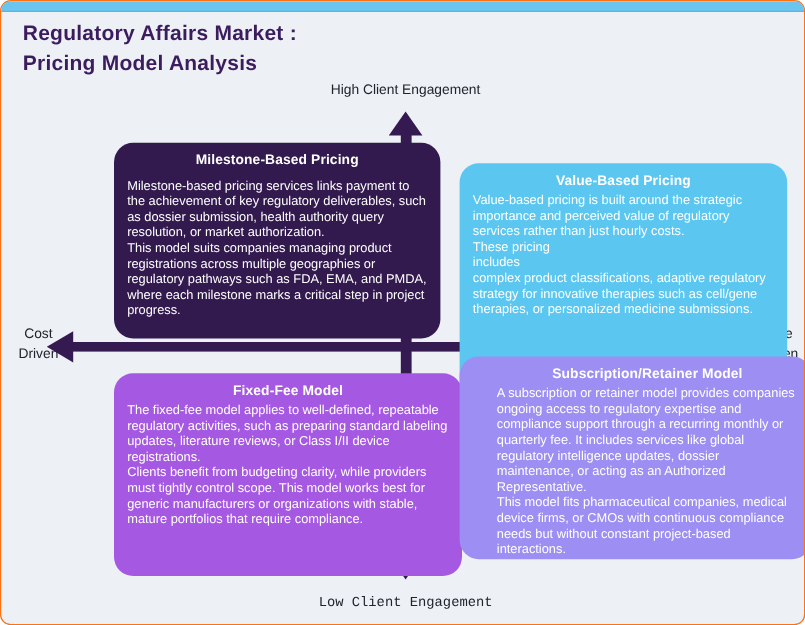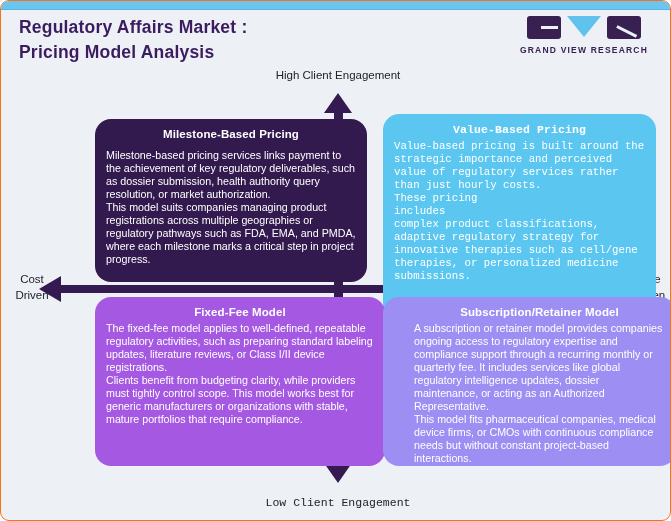--- a/index.html
+++ b/index.html
@@ -34,48 +34,36 @@
           border-bottom:20px solid #341a50;}
   .tri-down{left:323px;top:462px;border-left:14px solid transparent;border-right:14px solid transparent;
             border-top:20px solid #341a50;}
   .tri-left{left:38px;top:275px;border-top:13px solid transparent;border-bottom:13px solid transparent;
             border-right:22px solid #341a50;}
   .tri-right{left:608px;top:275px;border-top:13px solid transparent;border-bottom:13px solid transparent;
              border-left:22px solid #341a50;}
   
   .quad{position:absolute;border-radius:16px;color:#ffffff;overflow:hidden;margin-left:36px;}
   .q-tl{left:58px;top:118px;width:272px;height:163px;}
-  .q-tr{left:346px;top:113px;width:273px;height:208px;font-family:Liberation Mono, monospace;}
-  .q-bl{left:58px;top:296px;width:290px;height:169px;}
+  .q-tr{left:346px;top:135px;width:273px;height:208px;}
+  .q-bl{left:58px;top:310px;width:290px;height:169px;}
   .q-br{left:346px;top:296px;width:273px;height:169px;}
   .quad h2{margin:9px 8px 4px;font-size:11.5px;font-weight:bold;text-align:center;letter-spacing:.1px;}
   .quad p{margin:0 11px;font-size:10.7px;line-height:13px;white-space:pre-line;}
   .q-tl p{margin-top:9px;}
 </style>
 </head>
 <body>
 
 <div class="frame">
   <div class="topbar"></div>
 
   <h1 class="title">Regulatory Affairs Market :
 Pricing Model Analysis</h1>
 
-  <div class="logo">
-    <div class="logo-row">
-      <div class="logo-block">
-          <div class="g-line"></div>
-        </div>
-      <div class="logo-v"></div>
-      <div class="logo-block">
-          <div class="r-line"></div>
-        </div>
-    </div>
-    <div class="logo-text">GRAND VIEW RESEARCH</div>
-  </div>
 
   <div class="axis-label axis-top">High Client Engagement</div>
   <div class="axis-label axis-bottom">Low Client Engagement</div>
   <div class="axis-label axis-left">Cost
 Driven</div>
   <div class="axis-label axis-right">Value
 Driven</div>
 
   <div class="shaft-v"></div>
   <div class="shaft-h"></div>

